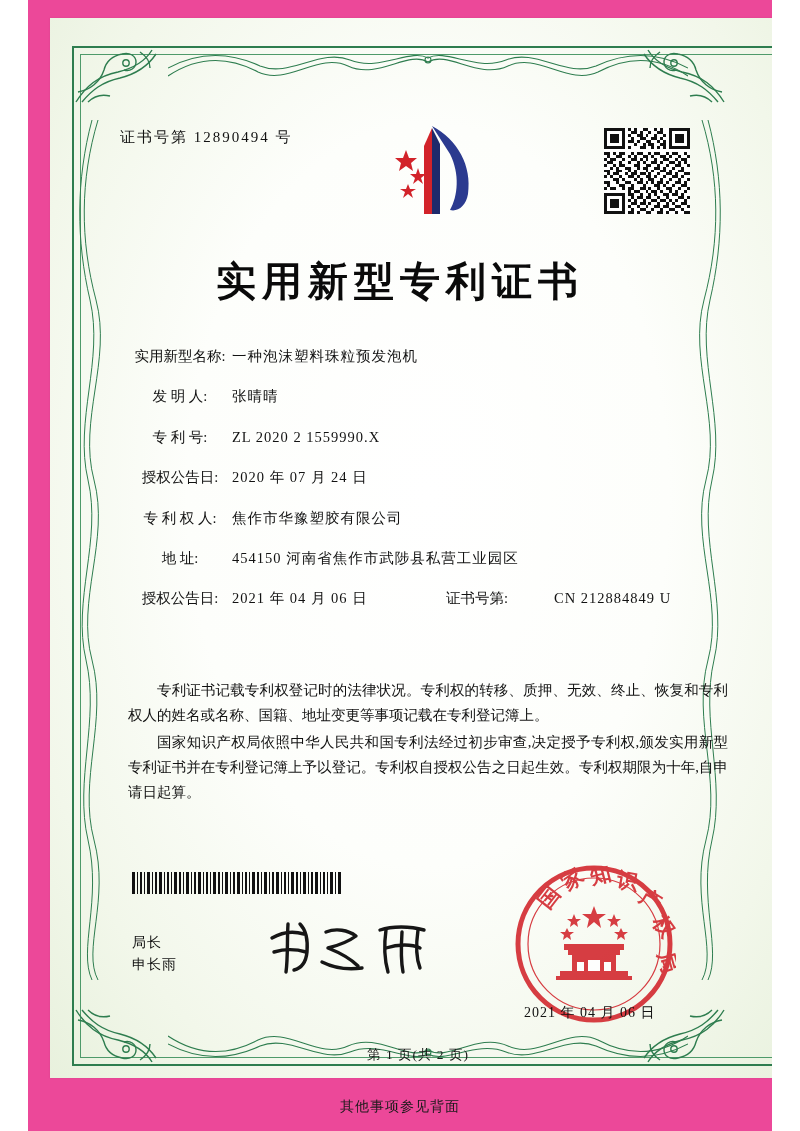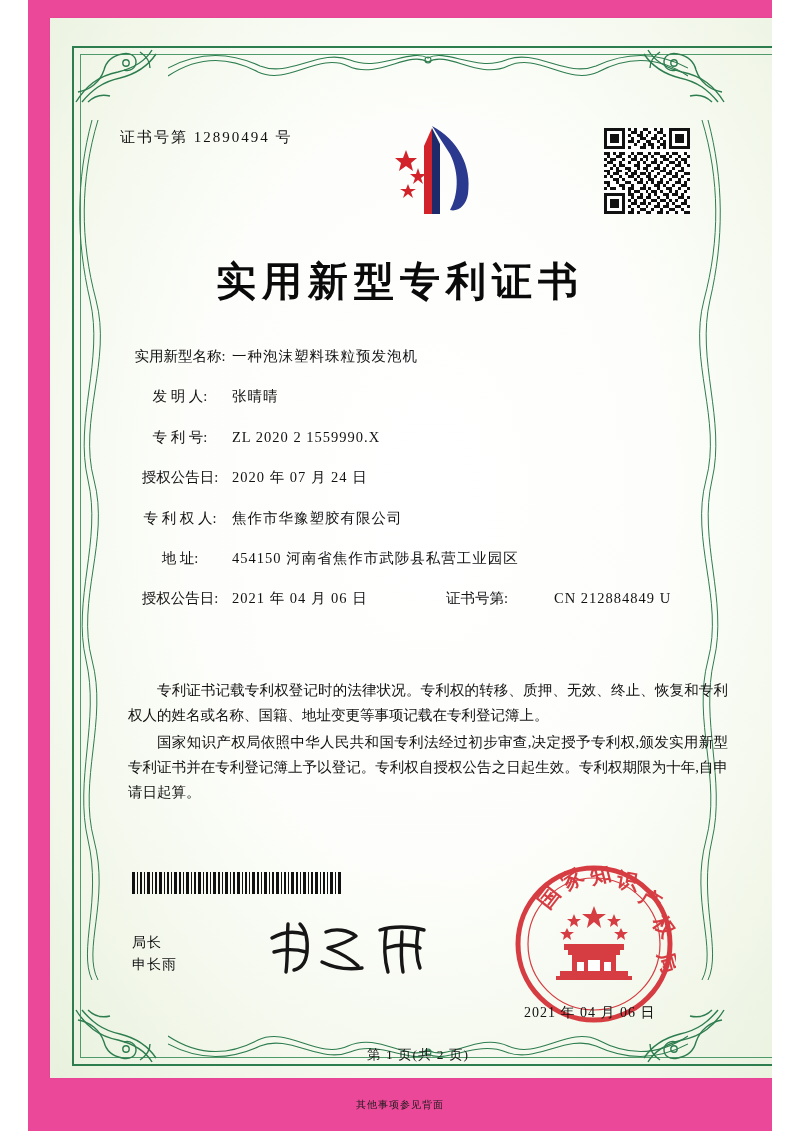--- a/index.html
+++ b/index.html
@@ -221,21 +221,21 @@
     font-size: 13.5px;
     color: #1a1a1a;
     letter-spacing: 1px;
     margin-left: 28px;
   }
   .footnote {
     position: absolute;
     left: 0; right: 0;
     top: 1098px;
     text-align: center;
-    font-size: 10px;
+    font-size: 14px;
     color: #1a1a1a;
     letter-spacing: 1px;
   }
 </style>
 </head>
 <body>
 
 <div id="page">
 
   <div class="cert-sheet"></div>

